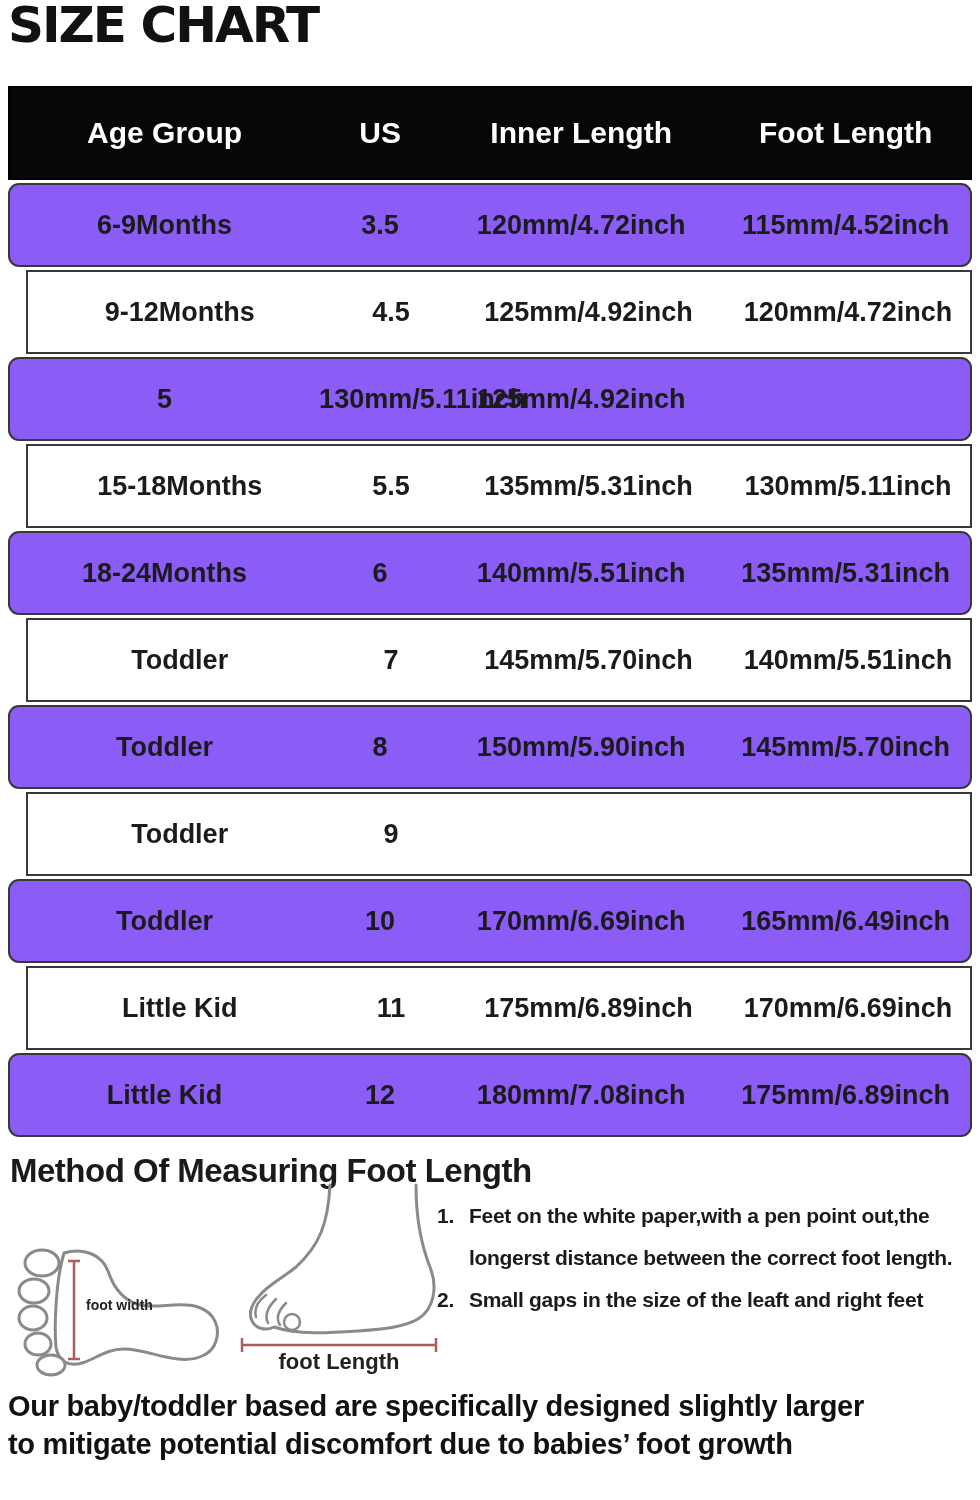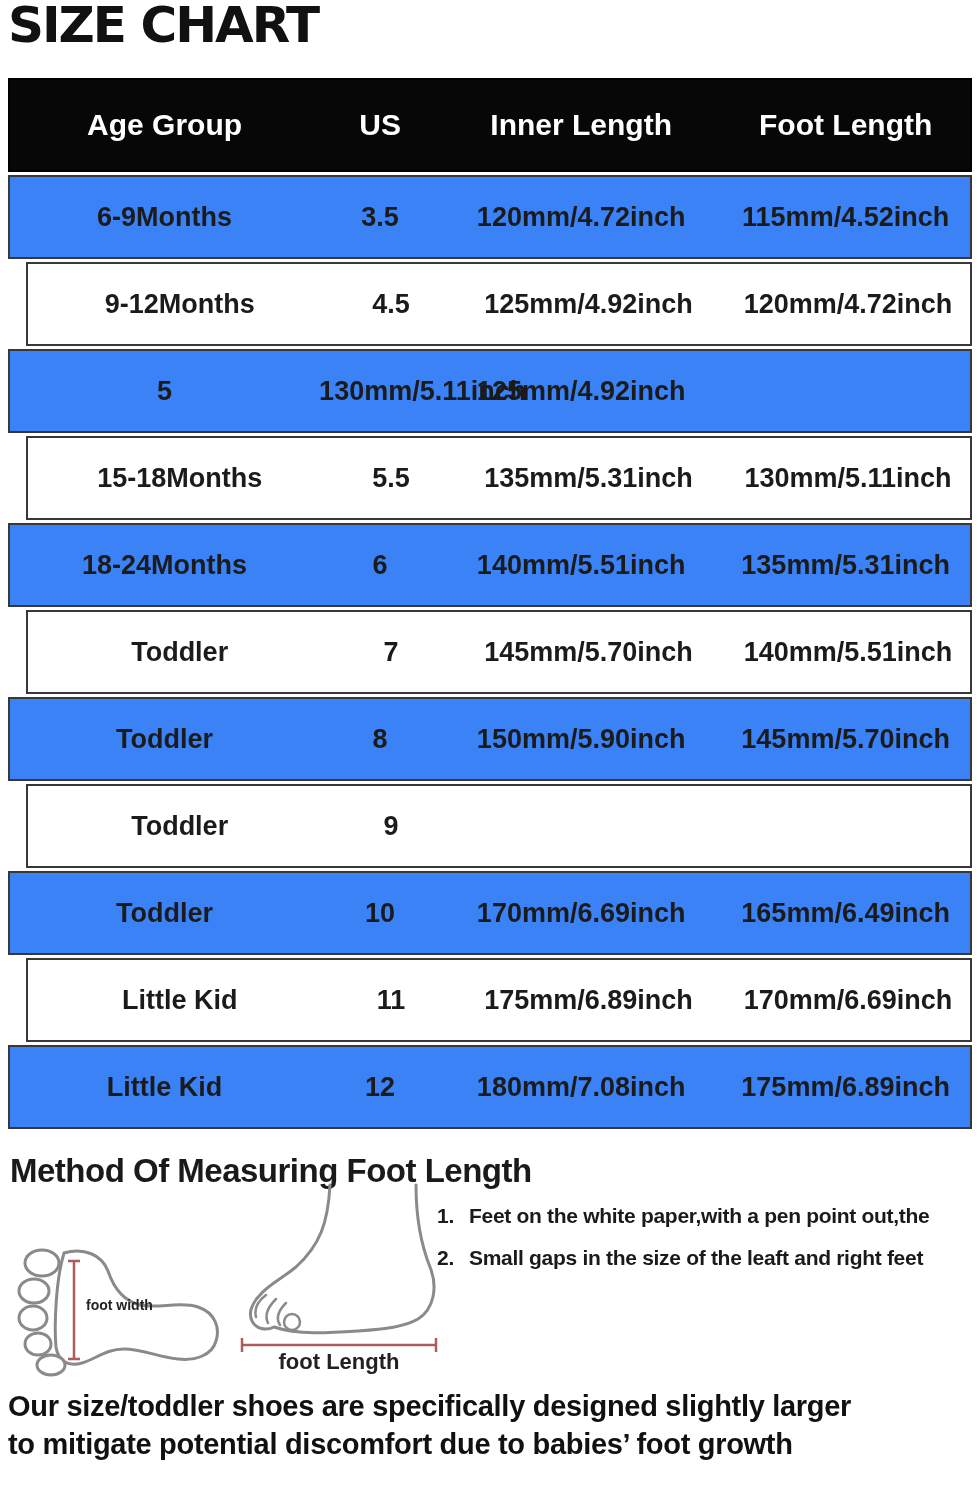--- a/index.html
+++ b/index.html
@@ -32,34 +32,35 @@
     display: grid;
     grid-template-columns: 32.2% 12.7% 29.2% 25.9%;
     align-items: center;
     text-align: center;
     height: 94px;
     background: #070707;
     border: 2px solid #000;
     color: #fff;
     font-size: 30px;
     font-weight: bold;
+    margin-top: 8px;
   }
   .row {
     display: grid;
     grid-template-columns: 32.2% 12.7% 29.2% 25.9%;
     align-items: center;
     text-align: center;
     height: 84px;
     margin-top: 3px;
     border: 2px solid #383838;
     font-size: 27px;
     font-weight: bold;
     color: #1b1b1b;
   }
-  .row.gray  { background: #3b82f6; }
+  .row.gray  { background: #8b5cf6; border-radius: 11px; }
   .row.white { background: #ffffff; margin-left: 18px; }
 
   
   .method-heading {
     position: absolute;
     top: 1152px; left: 10px;
     font-size: 33px;
     font-weight: bold;
     letter-spacing: -0.5px;
     color: #1a1a1a;
@@ -237,28 +238,29 @@
       </g>
     </svg>
     <span class="diagram-label foot-length-label">foot Length</span>
   </div>
 
   <div class="instructions">
     <div class="instr-item">
       <span class="instr-num">1.</span>
       <span class="instr-lines">
         <span>Feet on the white paper,with a pen point out,the</span><br>
+        <span>longerst distance between the correct foot length.</span>
       </span>
     </div>
     <div class="instr-item">
       <span class="instr-num">2.</span>
       <span class="instr-lines">
         <span>Small gaps in the size of the leaft and right feet</span><br>
       </span>
     </div>
   </div>
 
 </div>
 
 <div class="tips">
-  <div class="tips-line2">Our size/toddler shoes are specifically designed slightly larger</div>
+  <div class="tips-line2">Our baby/toddler based are specifically designed slightly larger</div>
   <div class="tips-line3">to mitigate potential discomfort due to babies’ foot growth</div>
 </div>
 
 </body></html>

